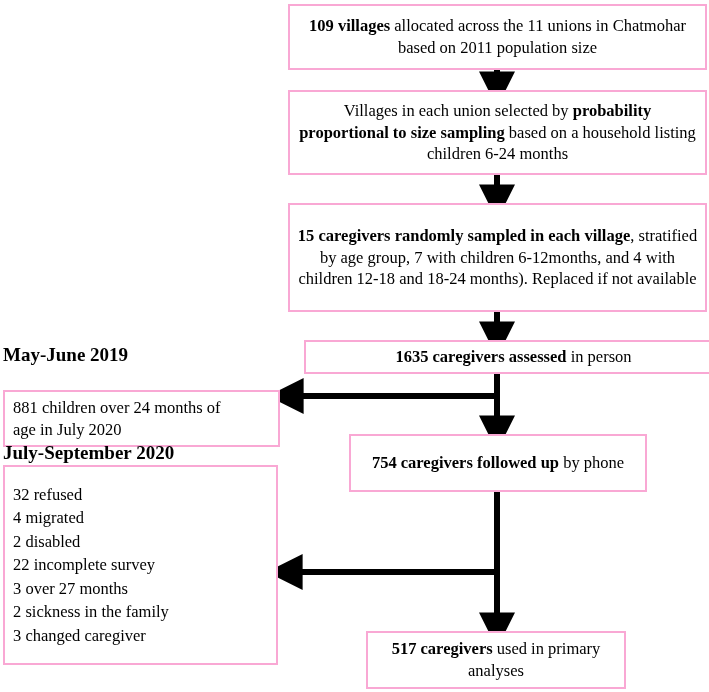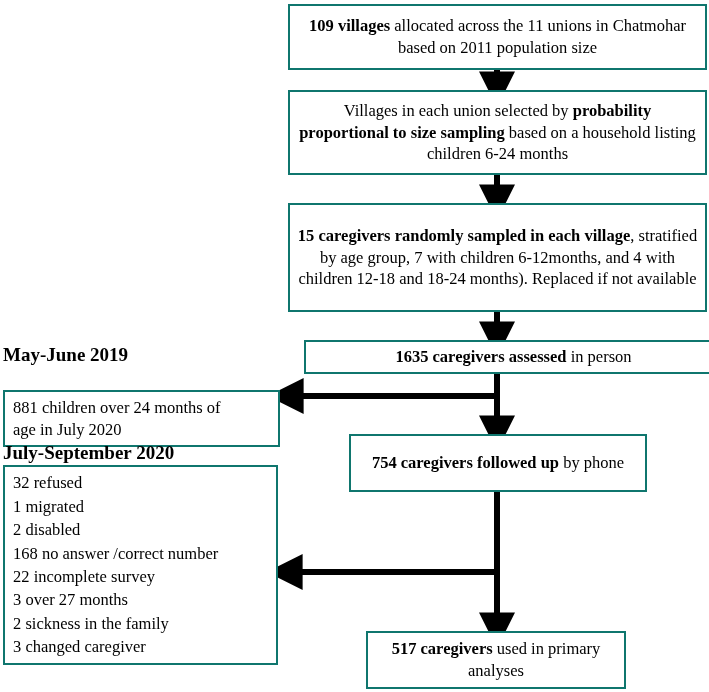--- a/index.html
+++ b/index.html
@@ -17,21 +17,21 @@
   }
   .canvas {
     position: absolute;
     left: 0; top: 0;
     width: 709px;
     height: 692px;
   }
   .node {
     position: absolute;
     box-sizing: border-box;
-    border: 2px solid #0f766e;
+    border: 2px solid #f9a8d4;
     background: #ffffff;
     display: flex;
     align-items: center;
     justify-content: center;
     text-align: center;
     font-size: 16.5px;
     line-height: 1.33;
     padding: 3px 7px;
   }
   .node .inner { width: 100%; }
@@ -123,23 +123,22 @@
       <div>age in July 2020</div>
     </div>
   </div>
 
   <div class="period-label" style="left:3px; top:443px;">July-September 2020</div>
 
   <div class="node left-align" style="left:3px; top:465px; width:275px; height:200px;">
     <div class="inner">
       <ul class="excl-list">
         <li>32 refused</li>
-        <li>1 migrated</li>
+        <li>4 migrated</li>
         <li>2 disabled</li>
-        <li>168 no answer /correct number</li>
         <li>22 incomplete survey</li>
         <li>3 over 27 months</li>
         <li>2 sickness in the family</li>
         <li>3 changed caregiver</li>
       </ul>
     </div>
   </div>
 
 </div>
 

